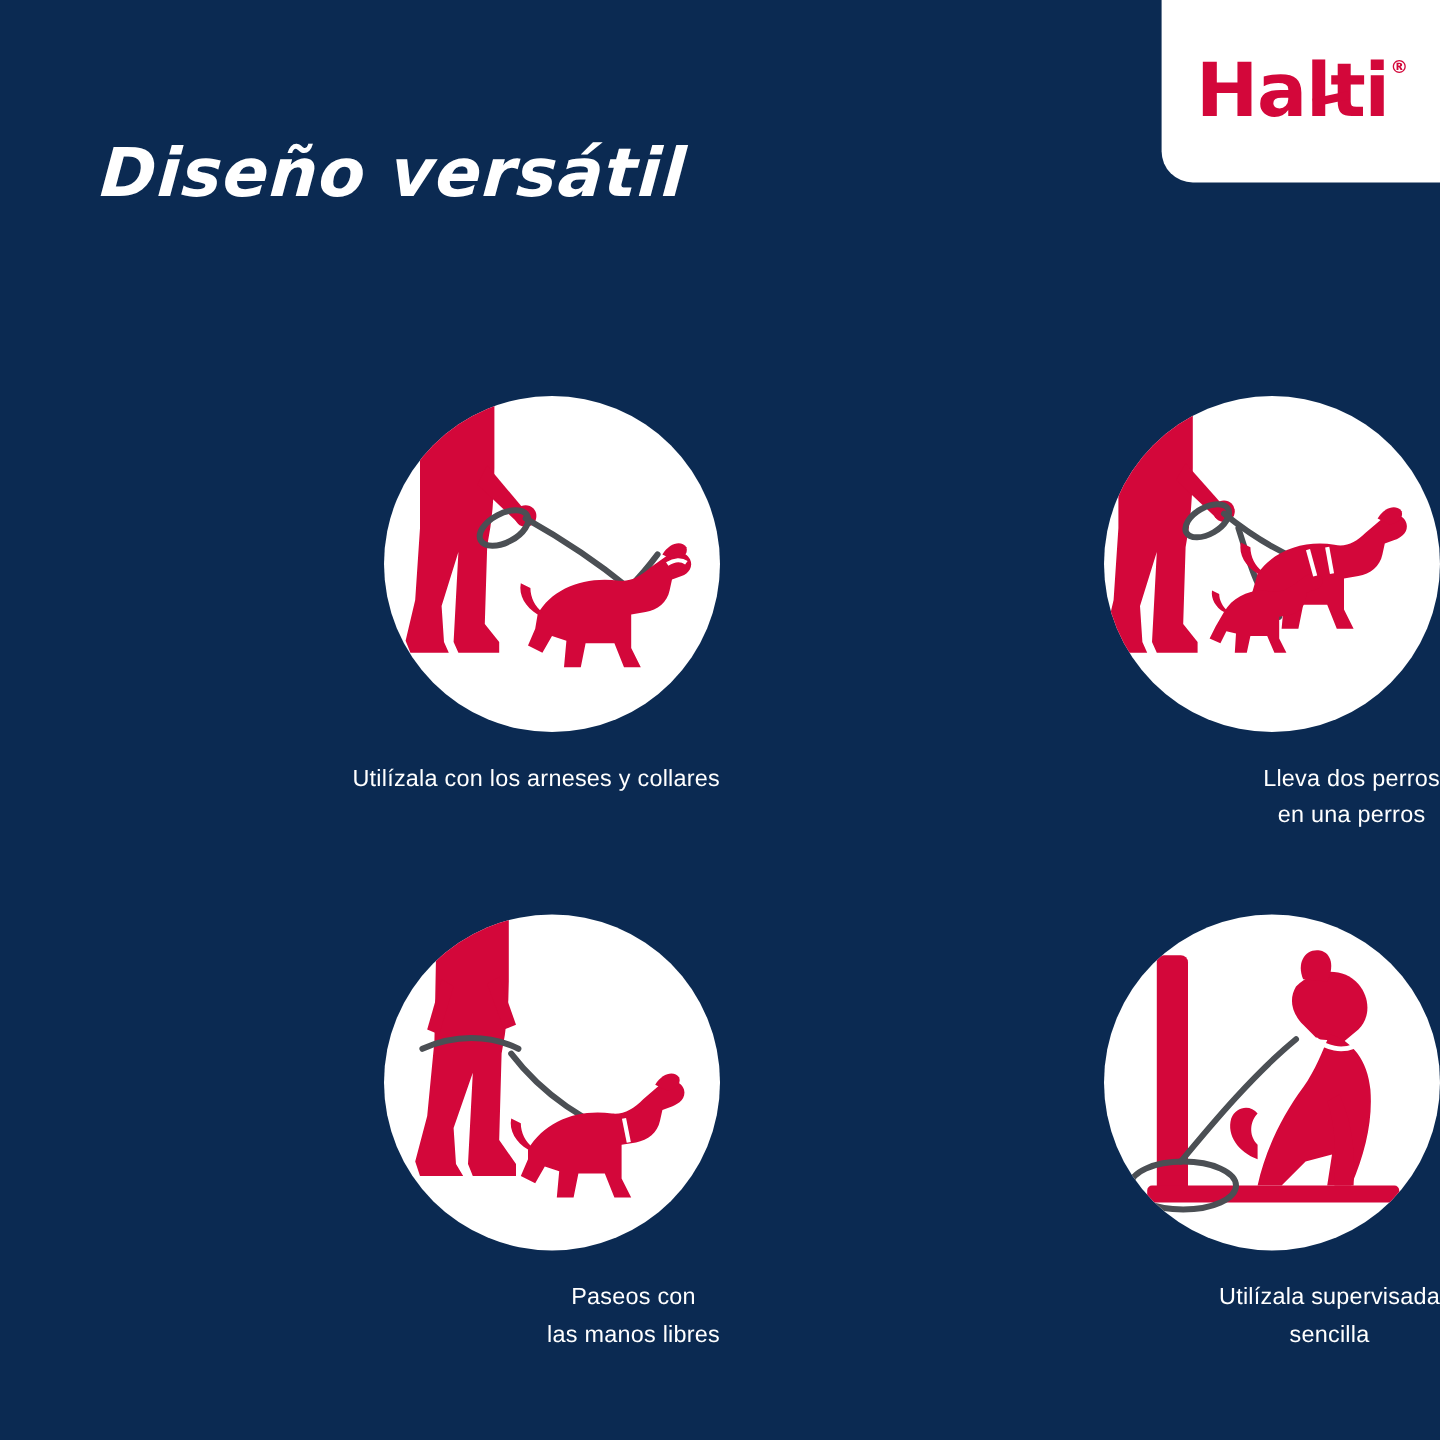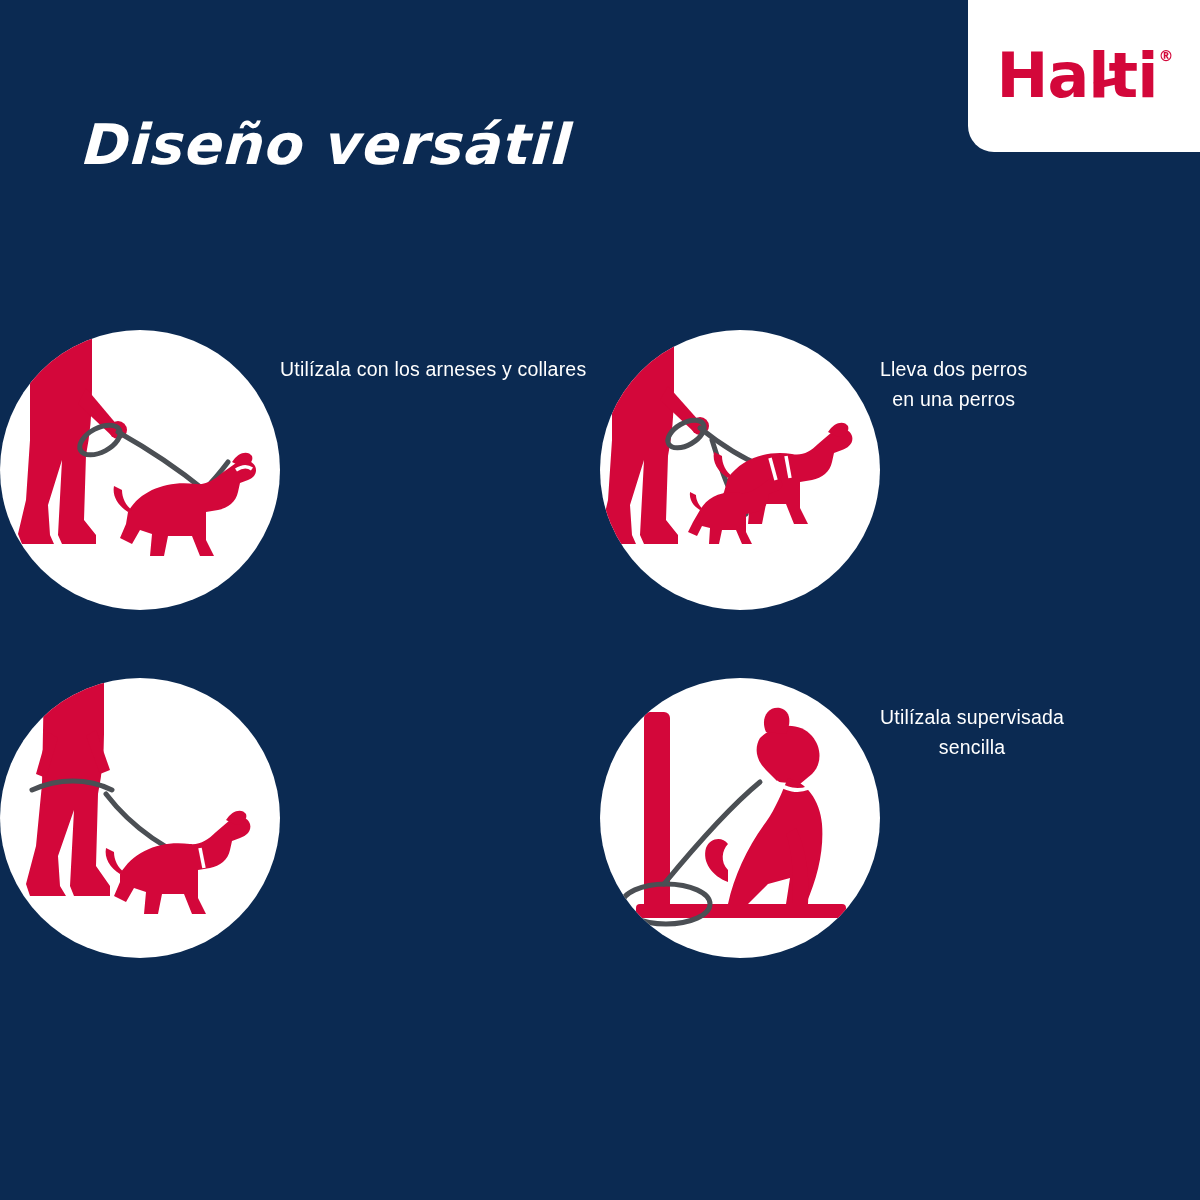--- a/index.html
+++ b/index.html
@@ -89,21 +89,22 @@
     left: 0;
     top: 330px;
     width: 1200px;
     display: grid;
     grid-template-columns: 1fr 1fr;
     grid-template-rows: auto auto;
     row-gap: 68px;
   }
   .cell {
     display: flex;
-    align-items: flex-start;
+    flex-direction: column;
+    align-items: flex-end;
   }
   .circle {
     width: 280px;
     height: 280px;
     border-radius: 50%;
     background: #ffffff;
     position: relative;
     overflow: hidden;
   }
   .caption {
@@ -252,20 +253,24 @@
                      L162 216 L158 236 L144 236 L146 214
                      L134 210 L126 224 L114 218 L120 204 Z"></path>
             <path d="M120 196 C 110 190, 104 180, 106 170 L114 174 C 114 182, 118 190, 124 194 Z"></path>
             <path d="M226 142 C 232 132, 242 130, 246 136 C 248 142, 242 146, 236 147 Z"></path>
           </g>
           <g fill="none" stroke="#ffffff" stroke-width="3.5">
             <path d="M200 170 L204 190"></path>
           </g>
         </svg>
       </div>
+      <div class="caption">
+        <div>Paseos con</div>
+        <div>las manos libres</div>
+      </div>
     </div>
 
     <div class="cell">
       <div class="circle">
         <svg width="280" height="280" viewBox="0 0 280 280">
 
           <g fill="#d3073a">
             <rect x="44" y="34" width="26" height="200" rx="6"></rect>
             <rect x="36" y="226" width="210" height="14" rx="4"></rect>
           </g>

